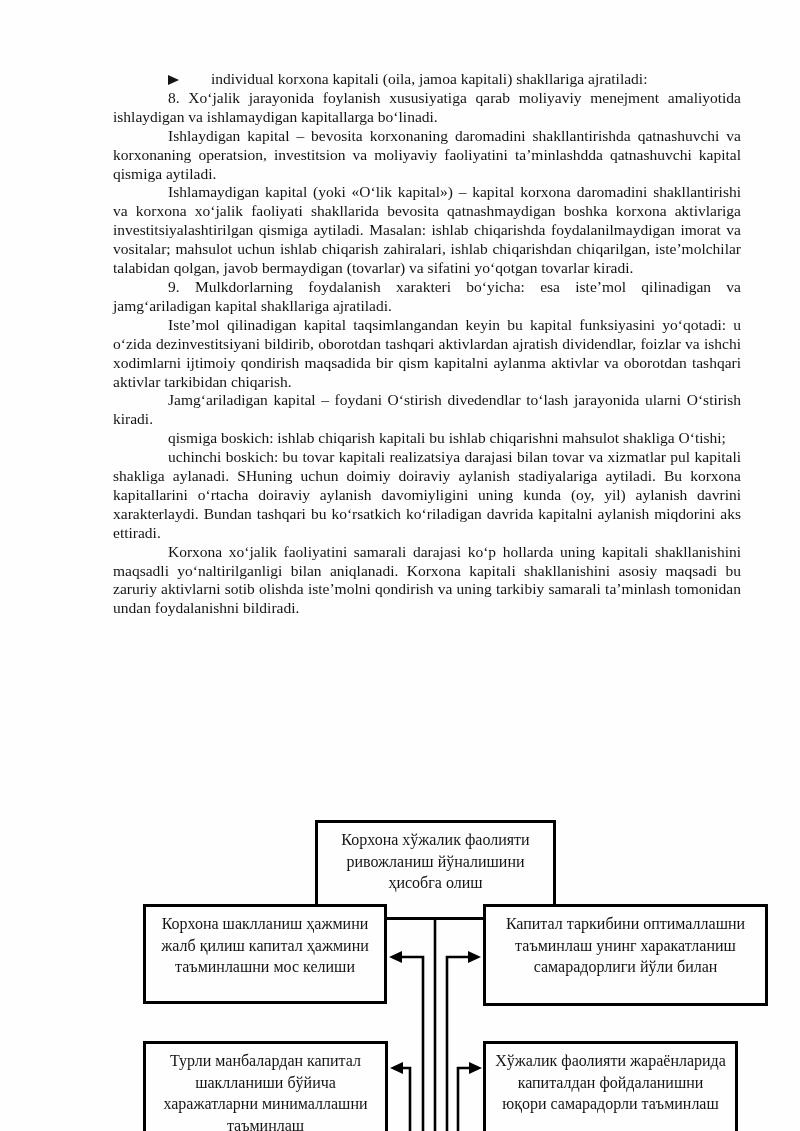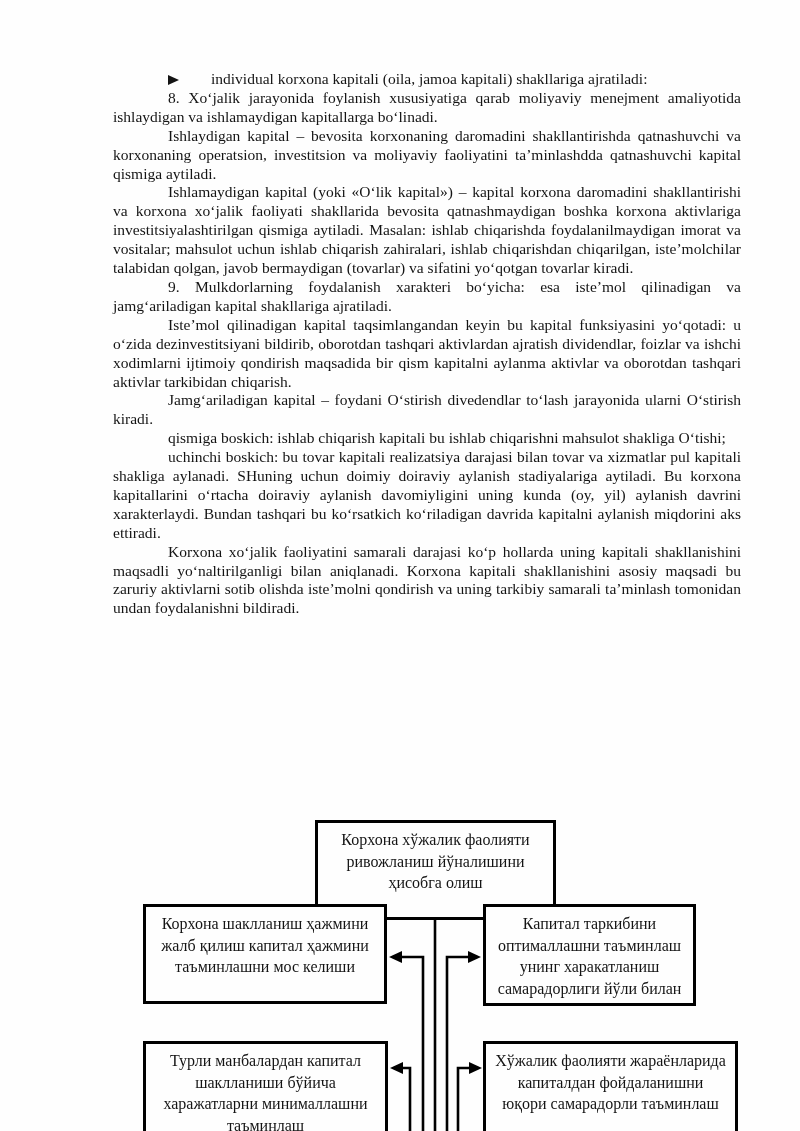--- a/index.html
+++ b/index.html
@@ -40,21 +40,21 @@
     border:3px solid #000;
     background:#fefefe;
     font-size:16px;
     line-height:21.5px;
     text-align:center;
     padding:6px 9px 0 9px;
     box-sizing:border-box;
   }
   .dbox-top{left:315px;top:776px;width:241px;height:100px;margin-top:44px;}
   .dbox-midleft{left:143px;top:904px;width:244px;height:100px;}
-  .dbox-midright{left:483px;top:904px;width:213px;height:102px;}
+  .dbox-midright{left:483px;top:904px;width:285px;height:102px;}
   .dbox-botleft{left:143px;top:1041px;width:245px;height:120px;}
   .dbox-botright{left:483px;top:1041px;width:255px;height:120px;}
   .connectors{position:absolute;left:0;top:0;pointer-events:none;}
 </style>
 </head>
 <body>
 
 <div class="page">
 
   <div class="text-block">

